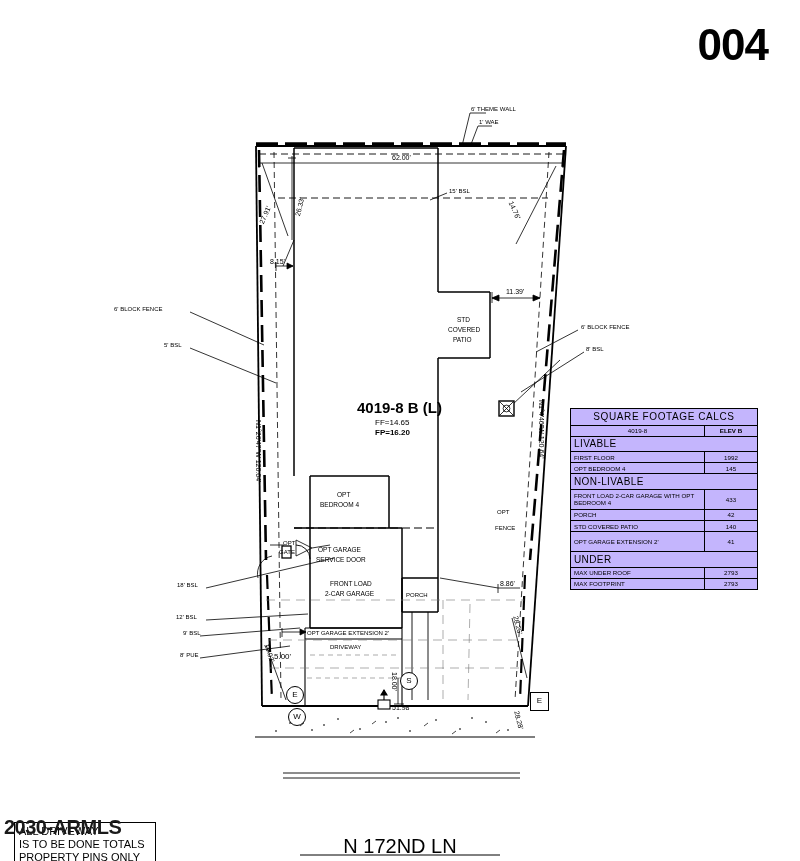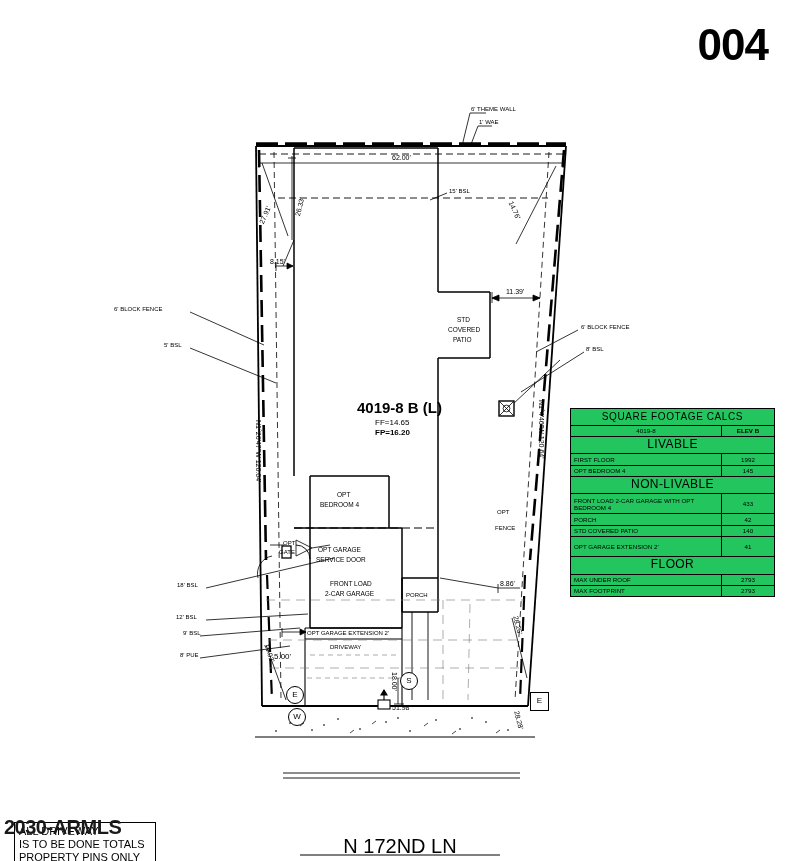--- a/index.html
+++ b/index.html
@@ -12,26 +12,26 @@
   #page-number{right:32px;top:20px;font-size:44px;font-weight:700;letter-spacing:-1px;}
   
   #street-name{left:0;right:0;top:835px;text-align:center;font-size:20px;}
   
   #house-label{left:357px;top:399px;font-size:15px;font-weight:700;}
   #ff-label{left:375px;top:418px;font-size:8px;font-weight:400;}
   #fp-label{left:375px;top:428px;font-size:8px;font-weight:700;}
   .xs{font-size:6px;}
   .rm{font-size:6.5px;}
   
-  #sf-table{position:absolute;left:570px;top:408px;width:205px;
-            border:1.4px solid #000;border-collapse:collapse;font-size:6.2px;background:#22c55e;}
+  #sf-table{position:absolute;left:570px;top:408px;width:188px;
+            border:1.4px solid #000;border-collapse:collapse;font-size:6.2px;background:#c4b5fd;}
   #sf-table td{border:1px solid #000;padding:1.5px 3px;line-height:1.15;}
   #sf-table td.ttl{text-align:center;font-size:10px;letter-spacing:.6px;padding:2px;}
   #sf-table td.ctr{text-align:center;}
-  #sf-table td.sec{text-align:center;font-size:12px;letter-spacing:.4px;}
+  #sf-table td.sec{text-align:left;font-size:10px;letter-spacing:.4px;}
   #sf-table td.num{text-align:center;width:46px;}
   #sf-table td.two{height:16px;}
   
   #note-box{position:absolute;left:14px;top:822px;width:132px;border:1.5px solid #000;
             background:#fff;padding:2px 4px 4px;font-size:11px;line-height:1.18;}
   #armls-stamp{position:absolute;left:4px;top:816px;font-size:20px;font-weight:700;
                letter-spacing:-.5px;color:#1a1a1a;}
   .dim{font-size:7px;}
   .util{position:absolute;width:16px;height:16px;border:1.2px solid #000;border-radius:50%;
         font-size:8px;text-align:center;line-height:15px;background:#fff;}
@@ -366,21 +366,21 @@
     <tr>
       <td>STD COVERED PATIO</td>
       <td class="num">140</td>
     </tr>
     <tr>
       <td class="two">OPT GARAGE EXTENSION 2'</td>
       <td class="num">41</td>
     </tr>
 
     <tr>
-      <td class="sec" colspan="2">FLOOR</td>
+      <td class="sec" colspan="2">UNDER</td>
     </tr>
     <tr>
       <td>MAX UNDER ROOF</td>
       <td class="num">2793</td>
     </tr>
     <tr>
       <td>MAX FOOTPRINT</td>
       <td class="num">2793</td>
     </tr>
   </tbody>

